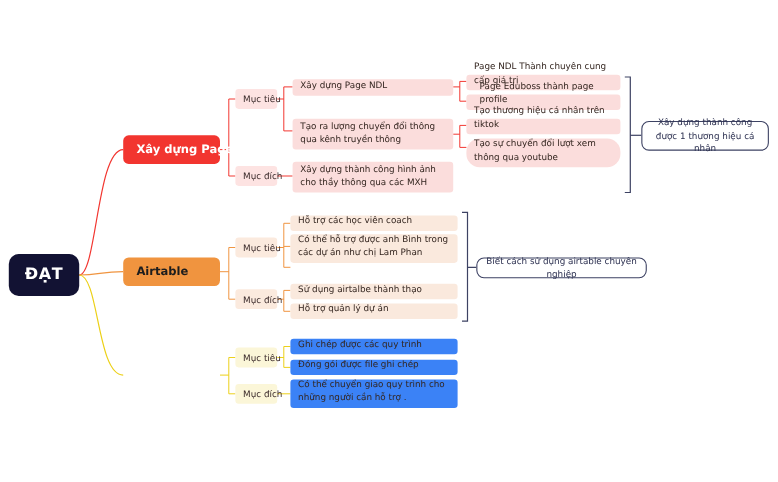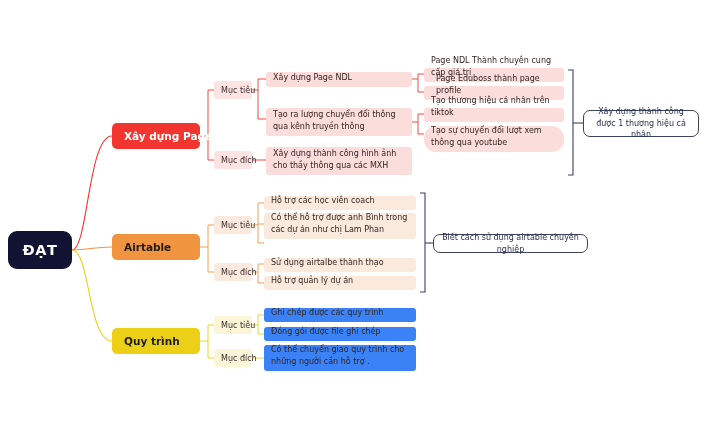--- a/index.html
+++ b/index.html
@@ -229,23 +229,20 @@
     <span>Sử dụng airtalbe thành thạo</span>
   </div>
   <div class="node leaf l-air" style="left:264px; top:276px; width:152px; height:14px;">
     <span>Hỗ trợ quản lý dự án</span>
   </div>
 
   <div class="node outcome" style="left:433px; top:234px; width:155px; height:19px;">
     <span>Biết cách sử dụng airtable chuyên nghiệp</span>
   </div>
 
-  <div class="node main main-quy">
-    <span>Quy trình</span>
-  </div>
 
   <div class="node lvl2 t-quy" style="left:214px; top:316px; width:38px;">
     <span>Mục tiêu</span>
   </div>
   <div class="node lvl2 t-quy" style="left:214px; top:349px; width:38px;">
     <span>Mục đích</span>
   </div>
 
   <div class="node leaf l-quy" style="left:264px; top:308px; width:152px; height:14px;">
     <span>Ghi chép được các quy trình</span>

